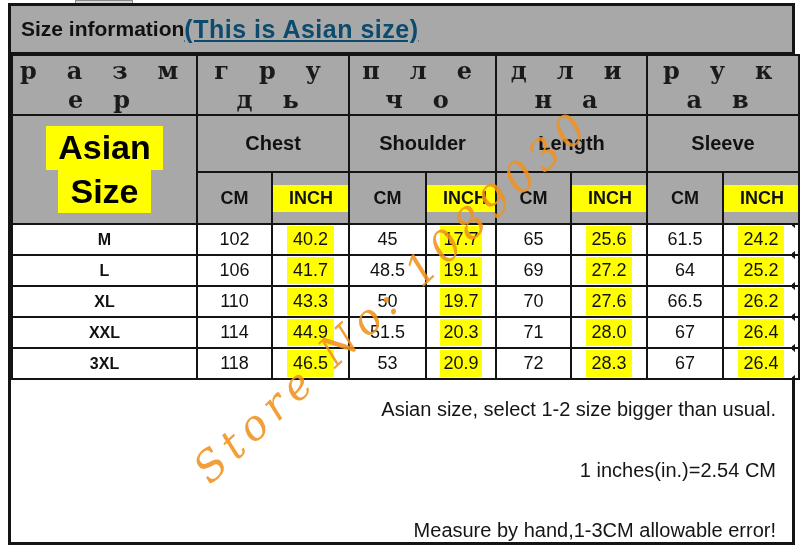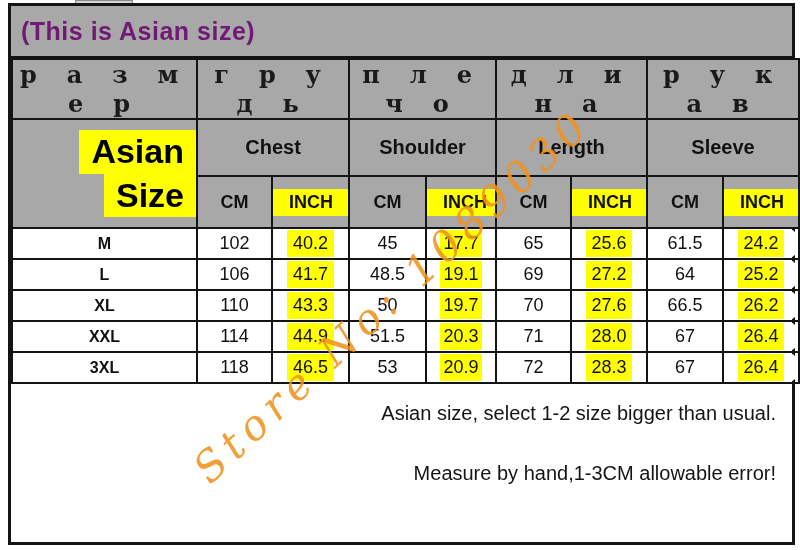--- a/index.html
+++ b/index.html
@@ -9,32 +9,32 @@
 
   .top-tab { position: absolute; left: 75px; top: 0; width: 58px; height: 5px;
              background: #d6d6d6; border: 1px solid #8a8a8a; border-bottom: none; }
 
   .sheet { position: absolute; left: 8px; top: 3px; width: 787px; height: 542px;
            border: 3px solid #141414; display: flex; flex-direction: column; background: #fff; }
 
   .titlebar { height: 52px; background: #a8a8a8; border-bottom: 2px solid #141414;
               display: flex; align-items: center; padding-left: 10px; white-space: nowrap; }
   .title-black { font-weight: bold; font-size: 21px; color: #111; }
-  .title-red   { font-weight: bold; font-size: 25px; color: #701a75; letter-spacing: 0.5px; }
+  .title-red   { font-weight: bold; font-size: 25px; color: #0c4a6e; letter-spacing: 0.5px; text-decoration: underline; }
 
   table.size-table { width: 100%; border-collapse: collapse; table-layout: fixed; }
   table.size-table td { border: 2px solid #141414; text-align: center; vertical-align: middle;
                         padding: 0; overflow: hidden; }
   tr.ru-row td { height: 57px; background: #a8a8a8; font-family: "DejaVu Serif", serif;
                  font-weight: bold; font-size: 24px; color: #1a1a1a; letter-spacing: 0.45em; }
   tr.en-row td { height: 57px; background: #a8a8a8; font-weight: bold; font-size: 20px; color: #111; }
   tr.unit-row td { height: 52px; background: #a8a8a8; font-weight: bold; font-size: 18px; color: #111; }
 
   td.asian-cell { background: #a8a8a8; }
-  .asian-line { display: block; text-align: right; }
+  .asian-line { display: block; text-align: center; }
   .asian-line span { display: inline-block; background: #ffff00; font-weight: bold;
                      font-size: 34px; line-height: 1.15; padding: 2px 12px; color: #000; }
   .hl-inch { display: inline-block; background: #ffff00; padding: 3px 16px; }
 
   tr.data-row td { height: 29px; background: #ffffff; font-size: 18px; color: #111; }
   tr.data-row td.size-label { font-weight: bold; font-size: 16px; }
   td.inch-cell { padding: 0; border-radius: 14px; }
   .stripe { background: #ffff00; width: 62%; height: 100%; min-height: 29px; margin: 0 auto;
             display: flex; align-items: center; justify-content: center; }
 
@@ -52,20 +52,21 @@
 </style>
 </head>
 <body>
 
 <div class="stage">
   <div class="top-tab"></div>
 
   <div class="sheet">
 
     <div class="titlebar">
+      <span class="title-black">Size information</span>
         <span class="title-red">(This is Asian size)</span>
     </div>
 
     <table class="size-table">
       <colgroup>
         <col style="width:185px">
           <col style="width:75px">
           <col style="width:77px">
         <col style="width:77px">
           <col style="width:70px">
@@ -243,18 +244,19 @@
               <div class="stripe">
                 <span>26.4</span>
               </div>
             </td>
       </tr>
     </tbody>
       </table>
 
     <div class="footer">
       <div class="note note1">Asian size, select 1-2 size bigger than usual.</div>
+      <div class="note note2">1 inches(in.)=2.54 CM</div>
       <div class="note note3">Measure by hand,1-3CM allowable error!</div>
     </div>
   </div>
 
   <div class="watermark">Store No: 1089030</div>
 </div>
 
 </body></html>

